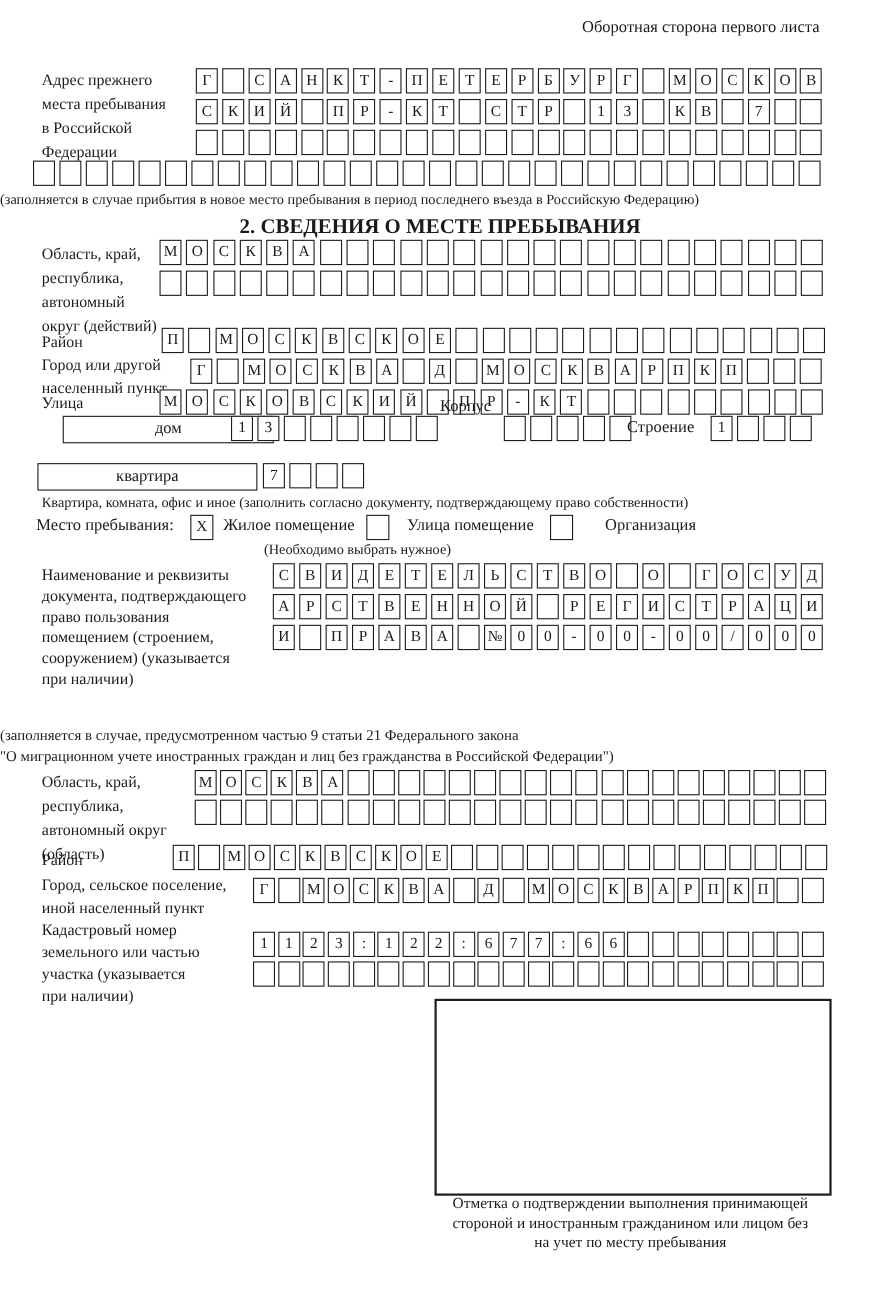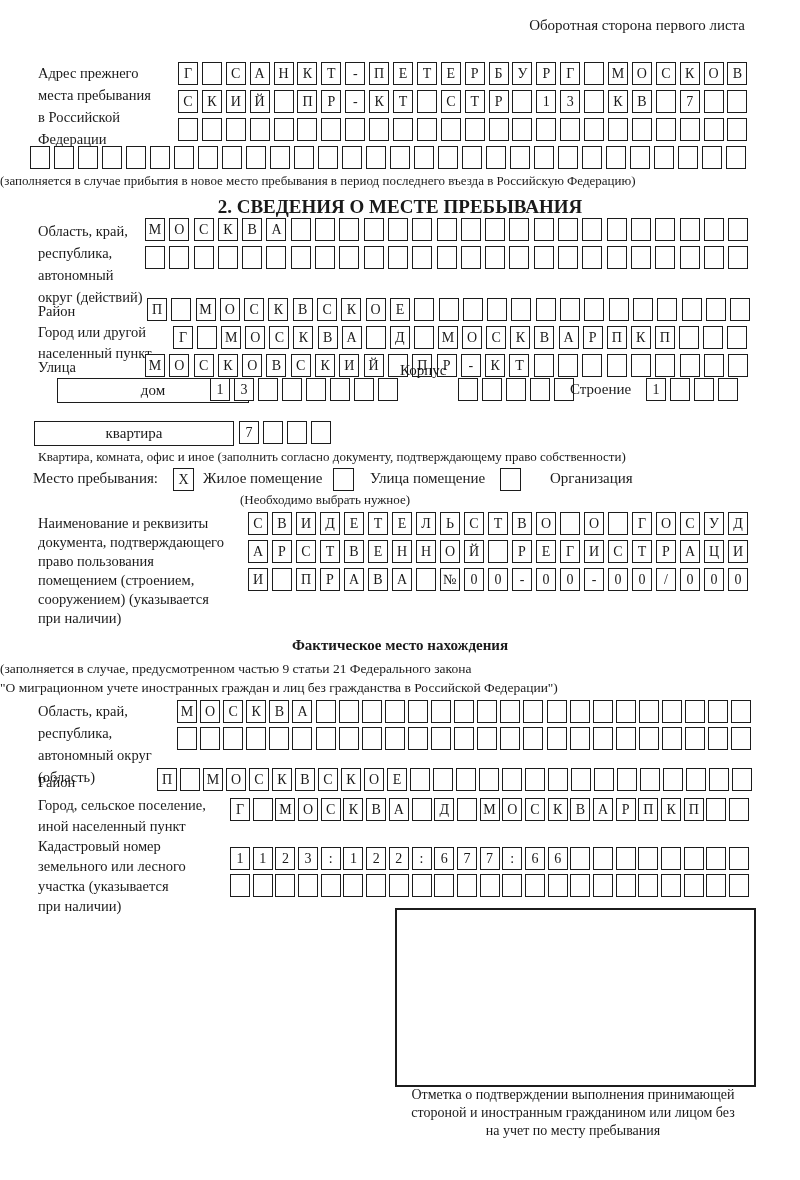--- a/index.html
+++ b/index.html
@@ -419,21 +419,20 @@
       <span class="cell">0</span>
       <span class="cell">-</span>
       <span class="cell">0</span>
       <span class="cell">0</span>
       <span class="cell">/</span>
       <span class="cell">0</span>
       <span class="cell">0</span>
       <span class="cell">0</span>
     </div>
 
-  <div class="abs sec-title" style="top:637px;font-size:15px;">Фактическое место нахождения</div>
   <div class="abs caption-c" style="top:661px;font-size:13.5px;">(заполняется в случае, предусмотренном частью 9 статьи 21 Федерального закона</div>
   <div class="abs caption-c" style="top:680px;font-size:13.5px;">"О миграционном учете иностранных граждан и лиц без гражданства в Российской Федерации")</div>
 
   <div class="abs side-label" style="left:38px;top:700px;width:140px;">
       <div>Область, край,</div>
       <div>республика,</div>
       <div>автономный округ</div>
       <div>(область)</div>
     </div>
   <div class="cellrow" style="left:177px;top:700px;gap:3.1px;">
@@ -546,21 +545,21 @@
       <span class="cell">Р</span>
       <span class="cell">П</span>
       <span class="cell">К</span>
       <span class="cell">П</span>
       <span class="cell"></span>
       <span class="cell"></span>
     </div>
 
   <div class="abs side-label lh20" style="left:38px;top:836px;width:190px;">
       <div>Кадастровый номер</div>
-      <div>земельного или лесного</div>
+      <div>земельного или частью</div>
       <div>участка (указывается</div>
       <div>при наличии)</div>
     </div>
   <div class="cellrow" style="left:230px;top:847px;gap:2.7px;">
       <span class="cell">1</span>
       <span class="cell">1</span>
       <span class="cell">2</span>
       <span class="cell">3</span>
       <span class="cell">:</span>
       <span class="cell">1</span>

